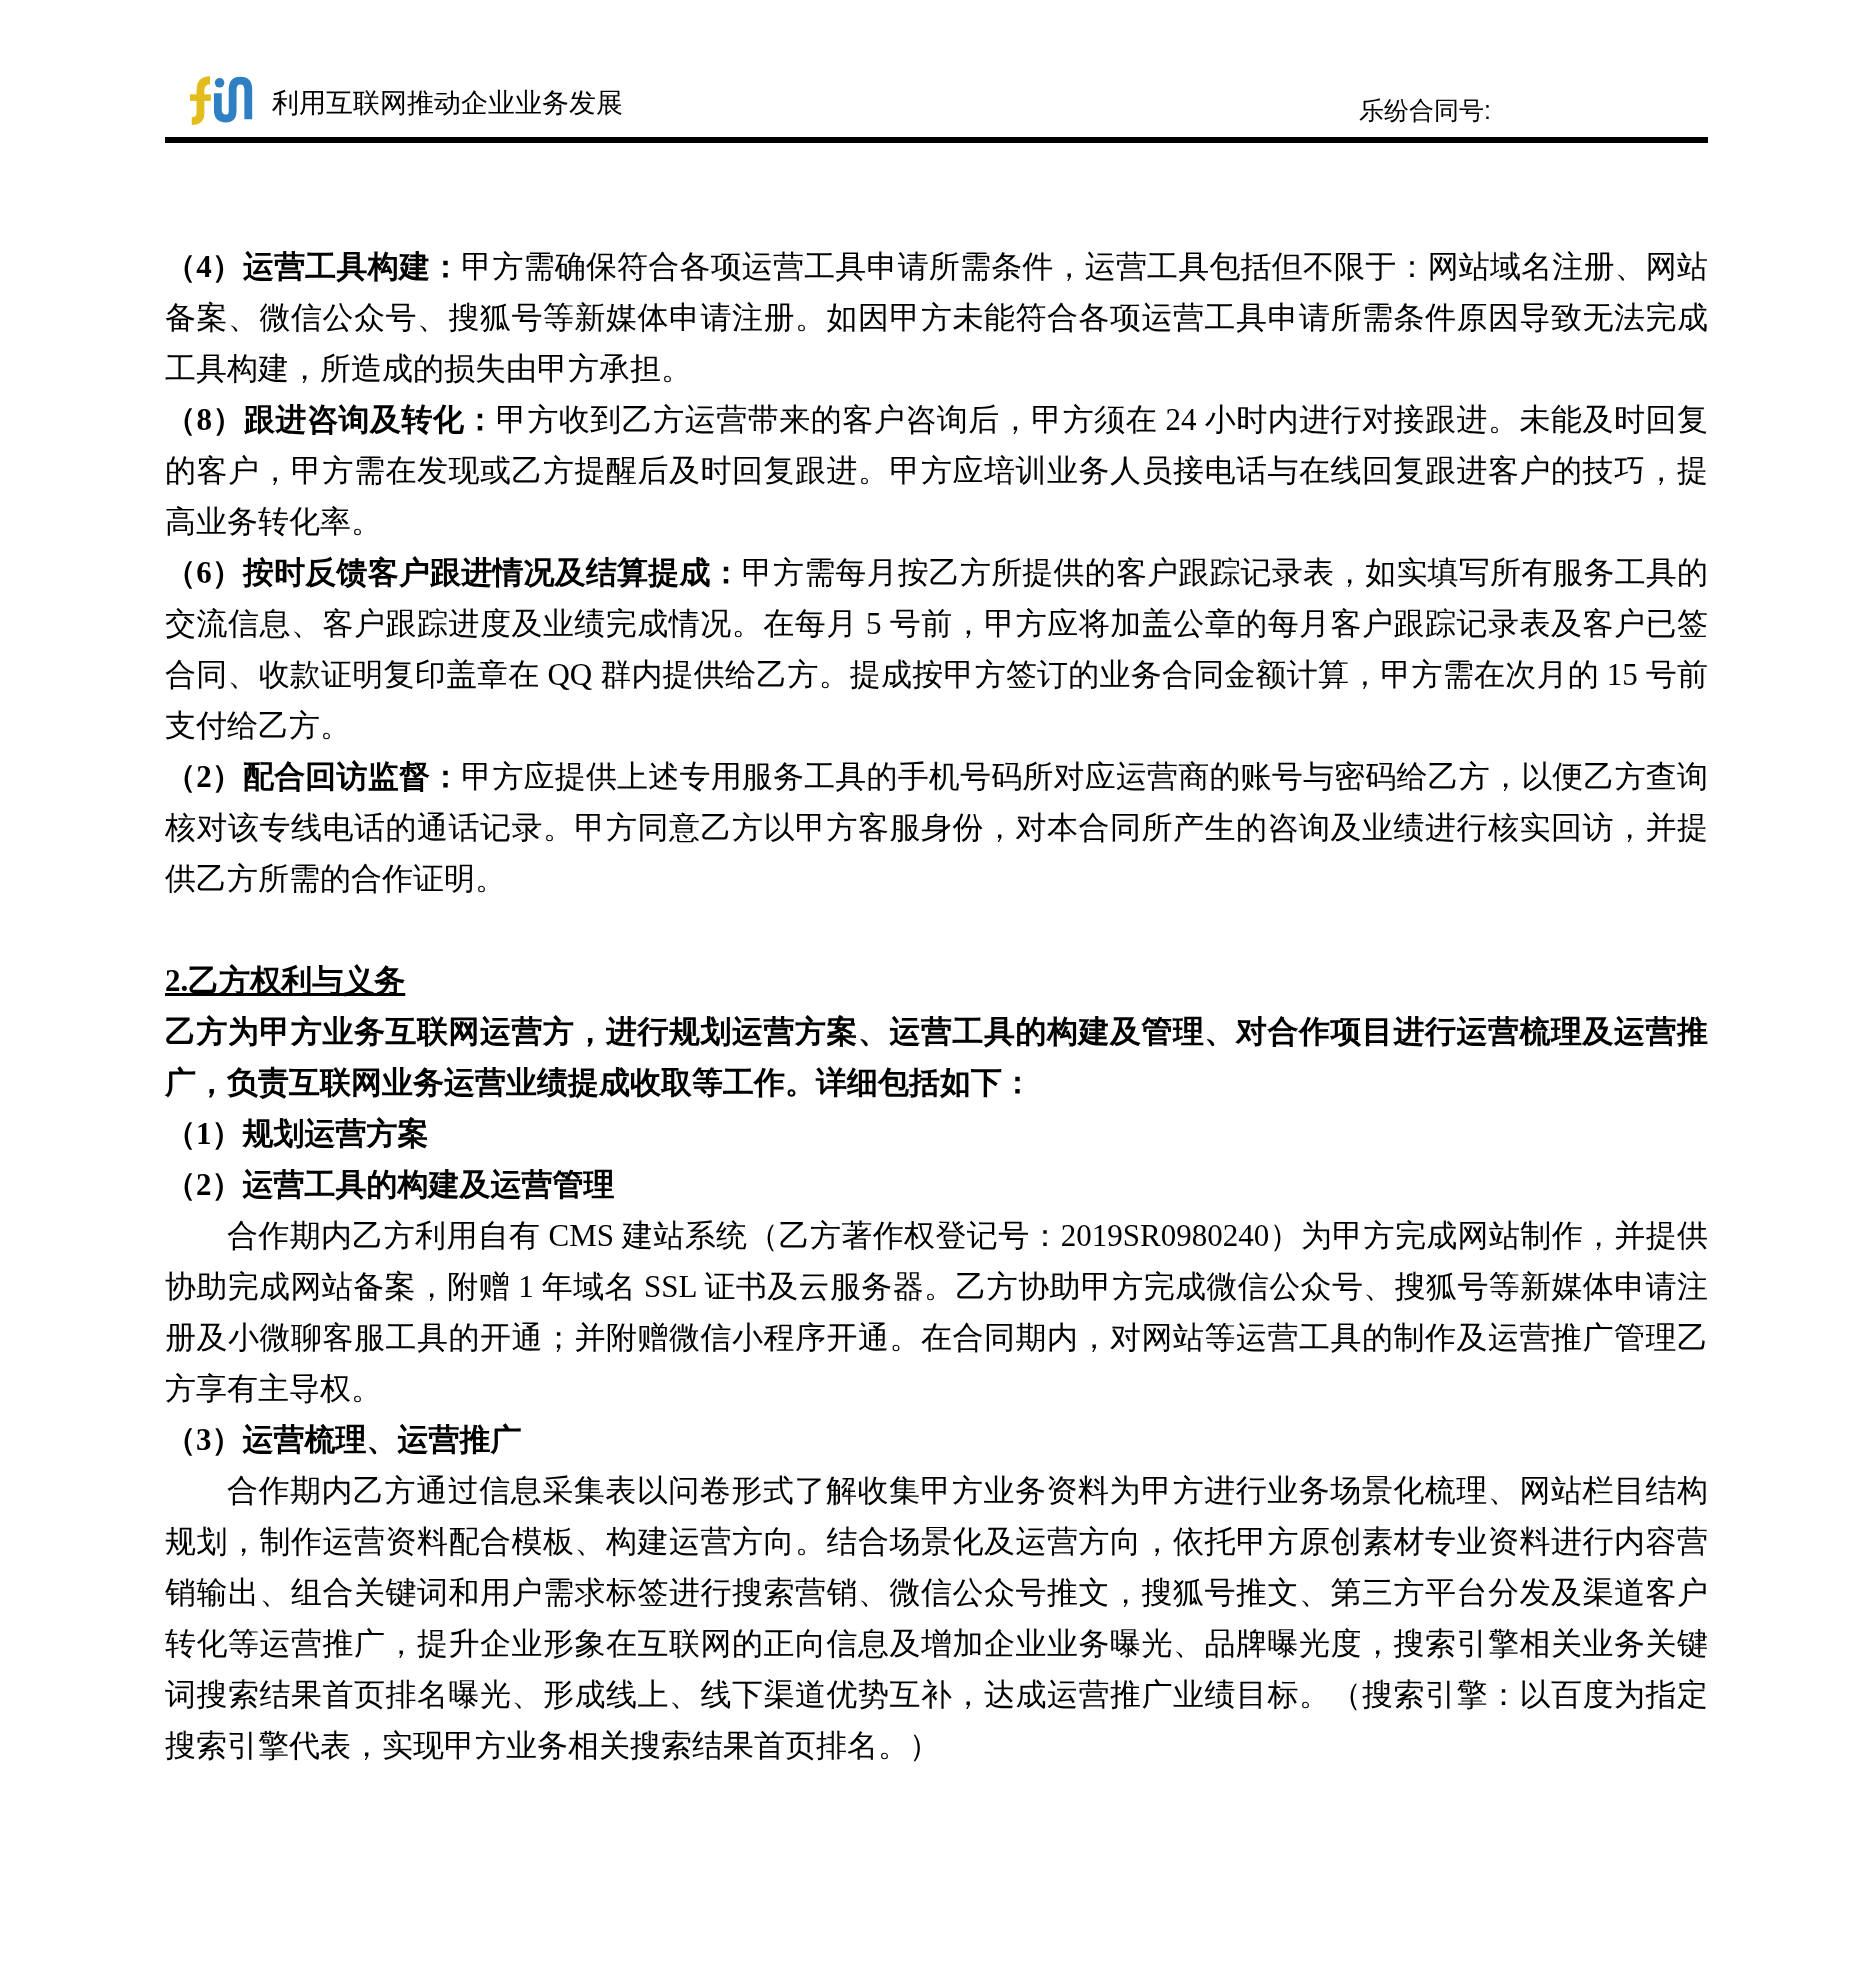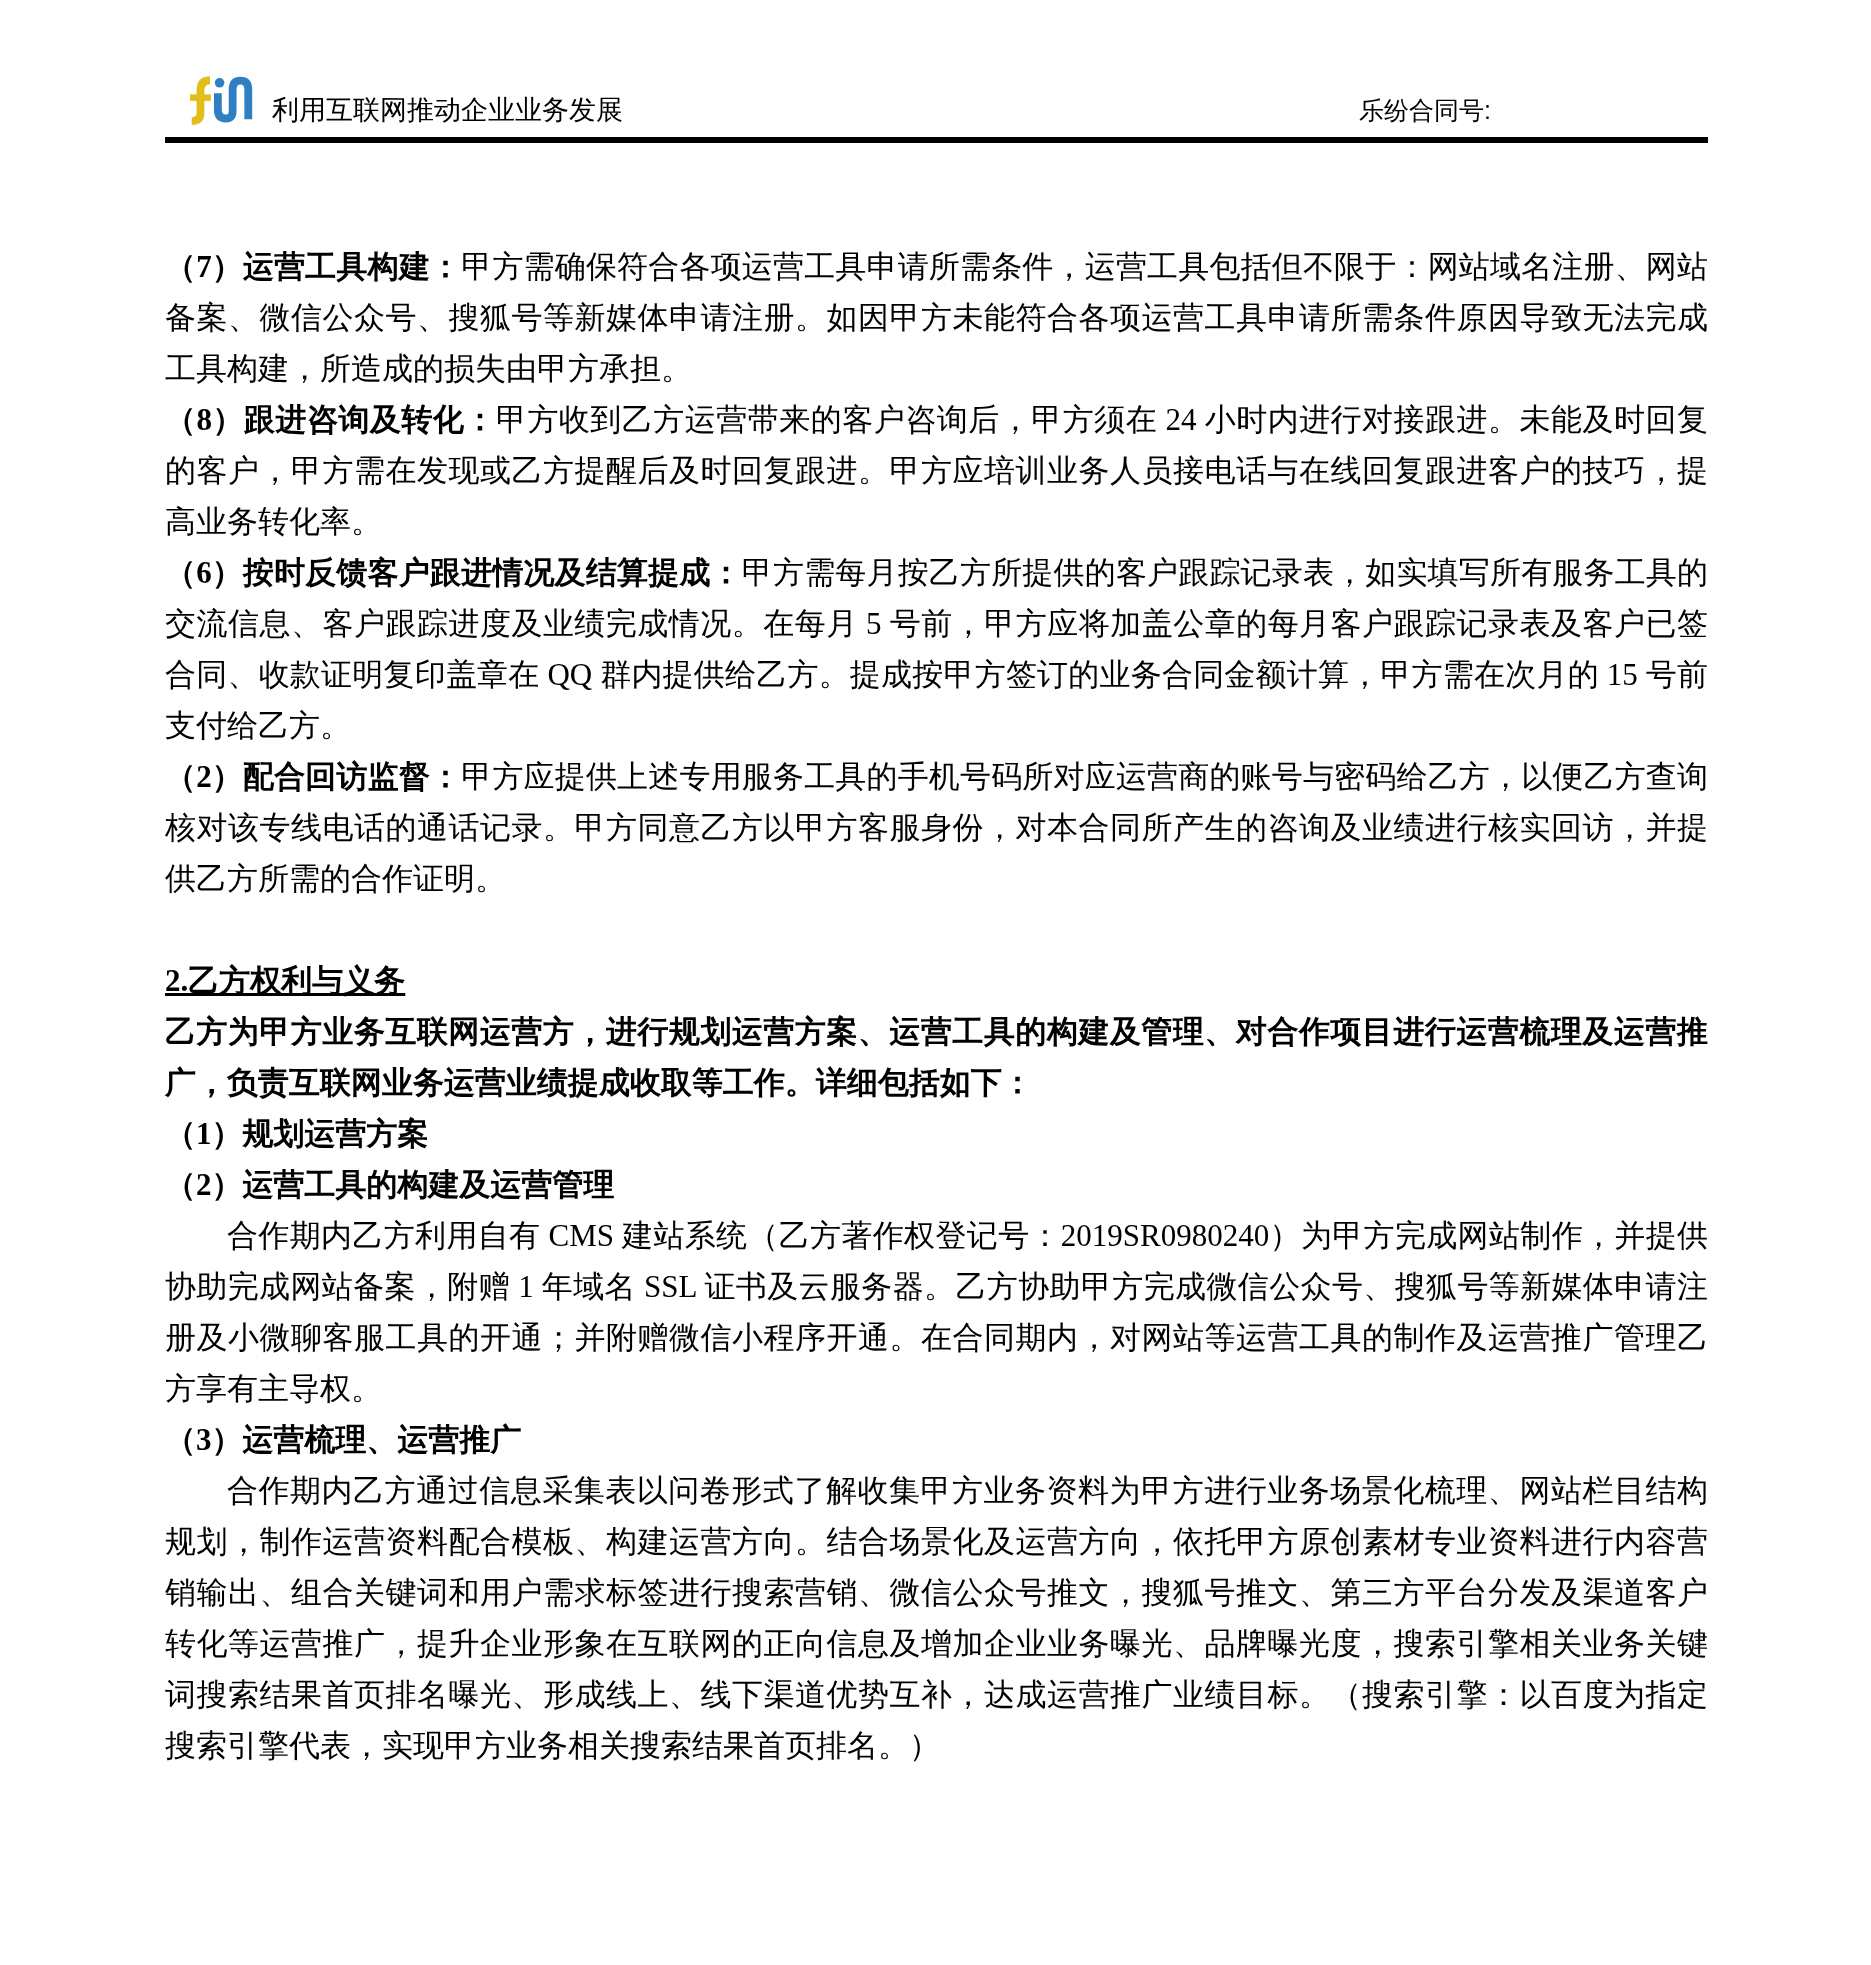--- a/index.html
+++ b/index.html
@@ -8,21 +8,21 @@
     width:1872px;
     height:2647px;
     background:#ffffff;
     overflow:hidden;
     font-family:"Liberation Serif","DejaVu Serif",serif;
     color:#000000;
   }
   
   .header-logo{position:absolute;left:178px;top:75px;width:81px;height:50px;}
   .header-slogan{
-    position:absolute;left:272px;top:93px;
+    position:absolute;left:272px;top:86px;
     font-family:"Liberation Sans","DejaVu Sans",sans-serif;
     font-size:27px;line-height:35px;font-weight:500;white-space:nowrap;
   }
   .header-contract-no{
     position:absolute;left:1359px;top:93px;
     font-family:"Liberation Sans","DejaVu Sans",sans-serif;
     font-size:25px;line-height:35px;font-weight:500;white-space:nowrap;
   }
   .rule{
     position:absolute;left:165px;width:1543px;height:5.5px;background:#000;
@@ -52,21 +52,21 @@
       <circle cx="90" cy="18" r="11" fill="#2e80c3"></circle>
       <path d="M86,42 L86,80 Q86,100 104,100 Q120,100 120,82 L120,34 Q120,13 138,13 Q156,13 156,34 L156,102" fill="none" stroke="#2e80c3" stroke-width="18"></path>
     </svg>
   </div>
   <div class="header-slogan">利用互联网推动企业业务发展</div>
   <div class="header-contract-no">乐纷合同号:</div>
   <div class="rule rule-header"></div>
 
   <div class="content">
 
-    <p class="clause"><b>（7）运营工具构建：</b><span>甲方需确保符合各项运营工具申请所需条件，运营工具包括但不限于：网站域名注册、网站备案、微信公众号、搜狐号等新媒体申请注册。如因甲方未能符合各项运营工具申请所需条件原因导致无法完成工具构建，所造成的损失由甲方承担。</span></p>
+    <p class="clause"><b>（4）运营工具构建：</b><span>甲方需确保符合各项运营工具申请所需条件，运营工具包括但不限于：网站域名注册、网站备案、微信公众号、搜狐号等新媒体申请注册。如因甲方未能符合各项运营工具申请所需条件原因导致无法完成工具构建，所造成的损失由甲方承担。</span></p>
 
     <p class="clause"><b>（8）跟进咨询及转化：</b><span>甲方收到乙方运营带来的客户咨询后，甲方须在 24 小时内进行对接跟进。未能及时回复的客户，甲方需在发现或乙方提醒后及时回复跟进。甲方应培训业务人员接电话与在线回复跟进客户的技巧，提高业务转化率。</span></p>
 
     <p class="clause"><b>（6）按时反馈客户跟进情况及结算提成：</b><span>甲方需每月按乙方所提供的客户跟踪记录表，如实填写所有服务工具的交流信息、客户跟踪进度及业绩完成情况。在每月 5 号前，甲方应将加盖公章的每月客户跟踪记录表及客户已签合同、收款证明复印盖章在 QQ 群内提供给乙方。提成按甲方签订的业务合同金额计算，甲方需在次月的 15 号前支付给乙方。</span></p>
 
     <p class="clause"><b>（2）配合回访监督：</b><span>甲方应提供上述专用服务工具的手机号码所对应运营商的账号与密码给乙方，以便乙方查询核对该专线电话的通话记录。甲方同意乙方以甲方客服身份，对本合同所产生的咨询及业绩进行核实回访，并提供乙方所需的合作证明。</span></p>
 
     <p class="sec2-heading">2.乙方权利与义务</p>
 
     <p class="sec2-intro">乙方为甲方业务互联网运营方，进行规划运营方案、运营工具的构建及管理、对合作项目进行运营梳理及运营推广，负责互联网业务运营业绩提成收取等工作。详细包括如下：</p>

